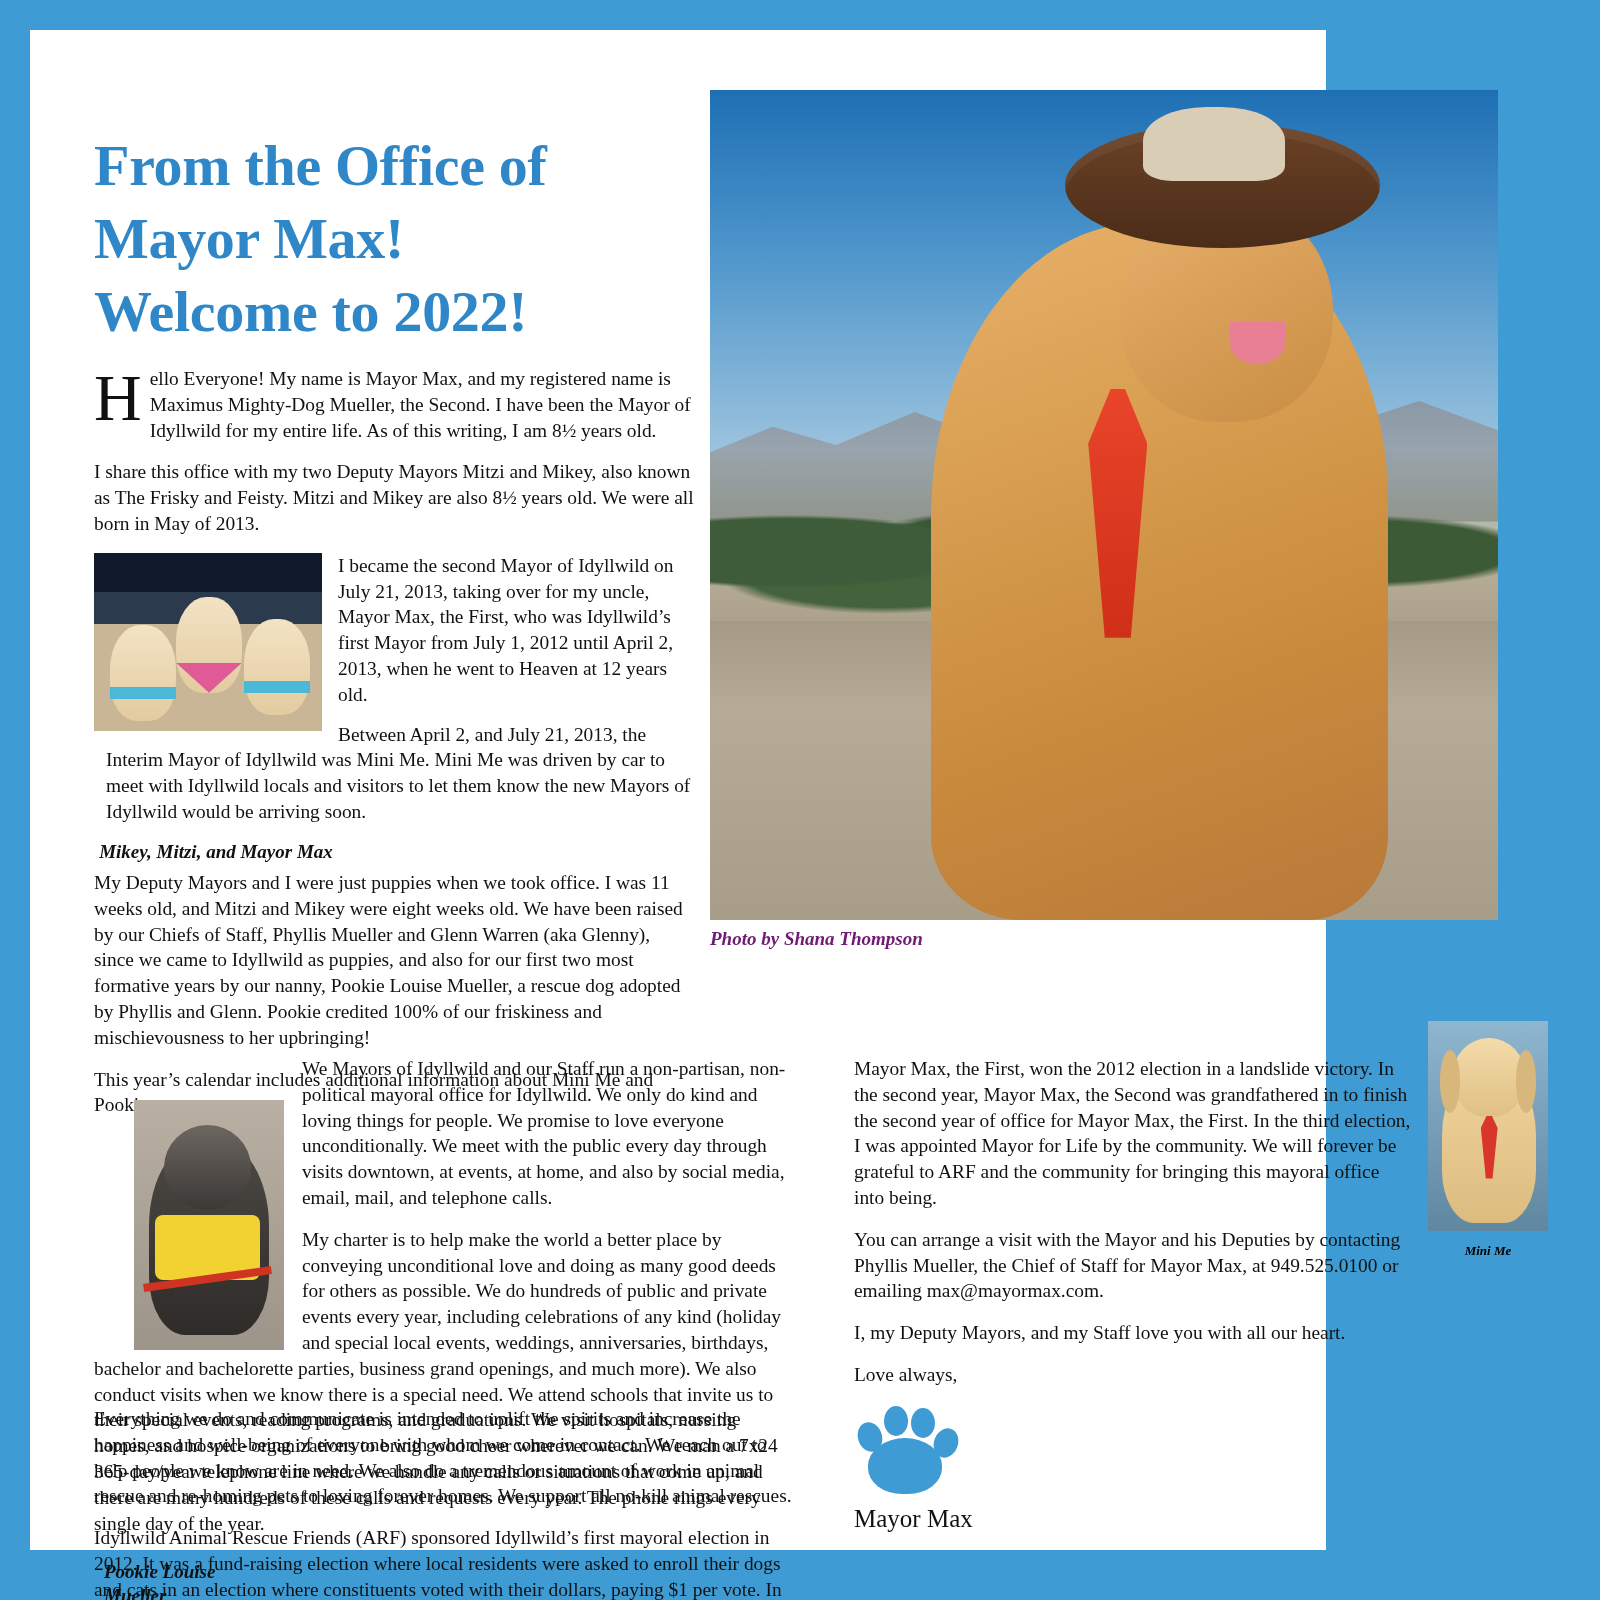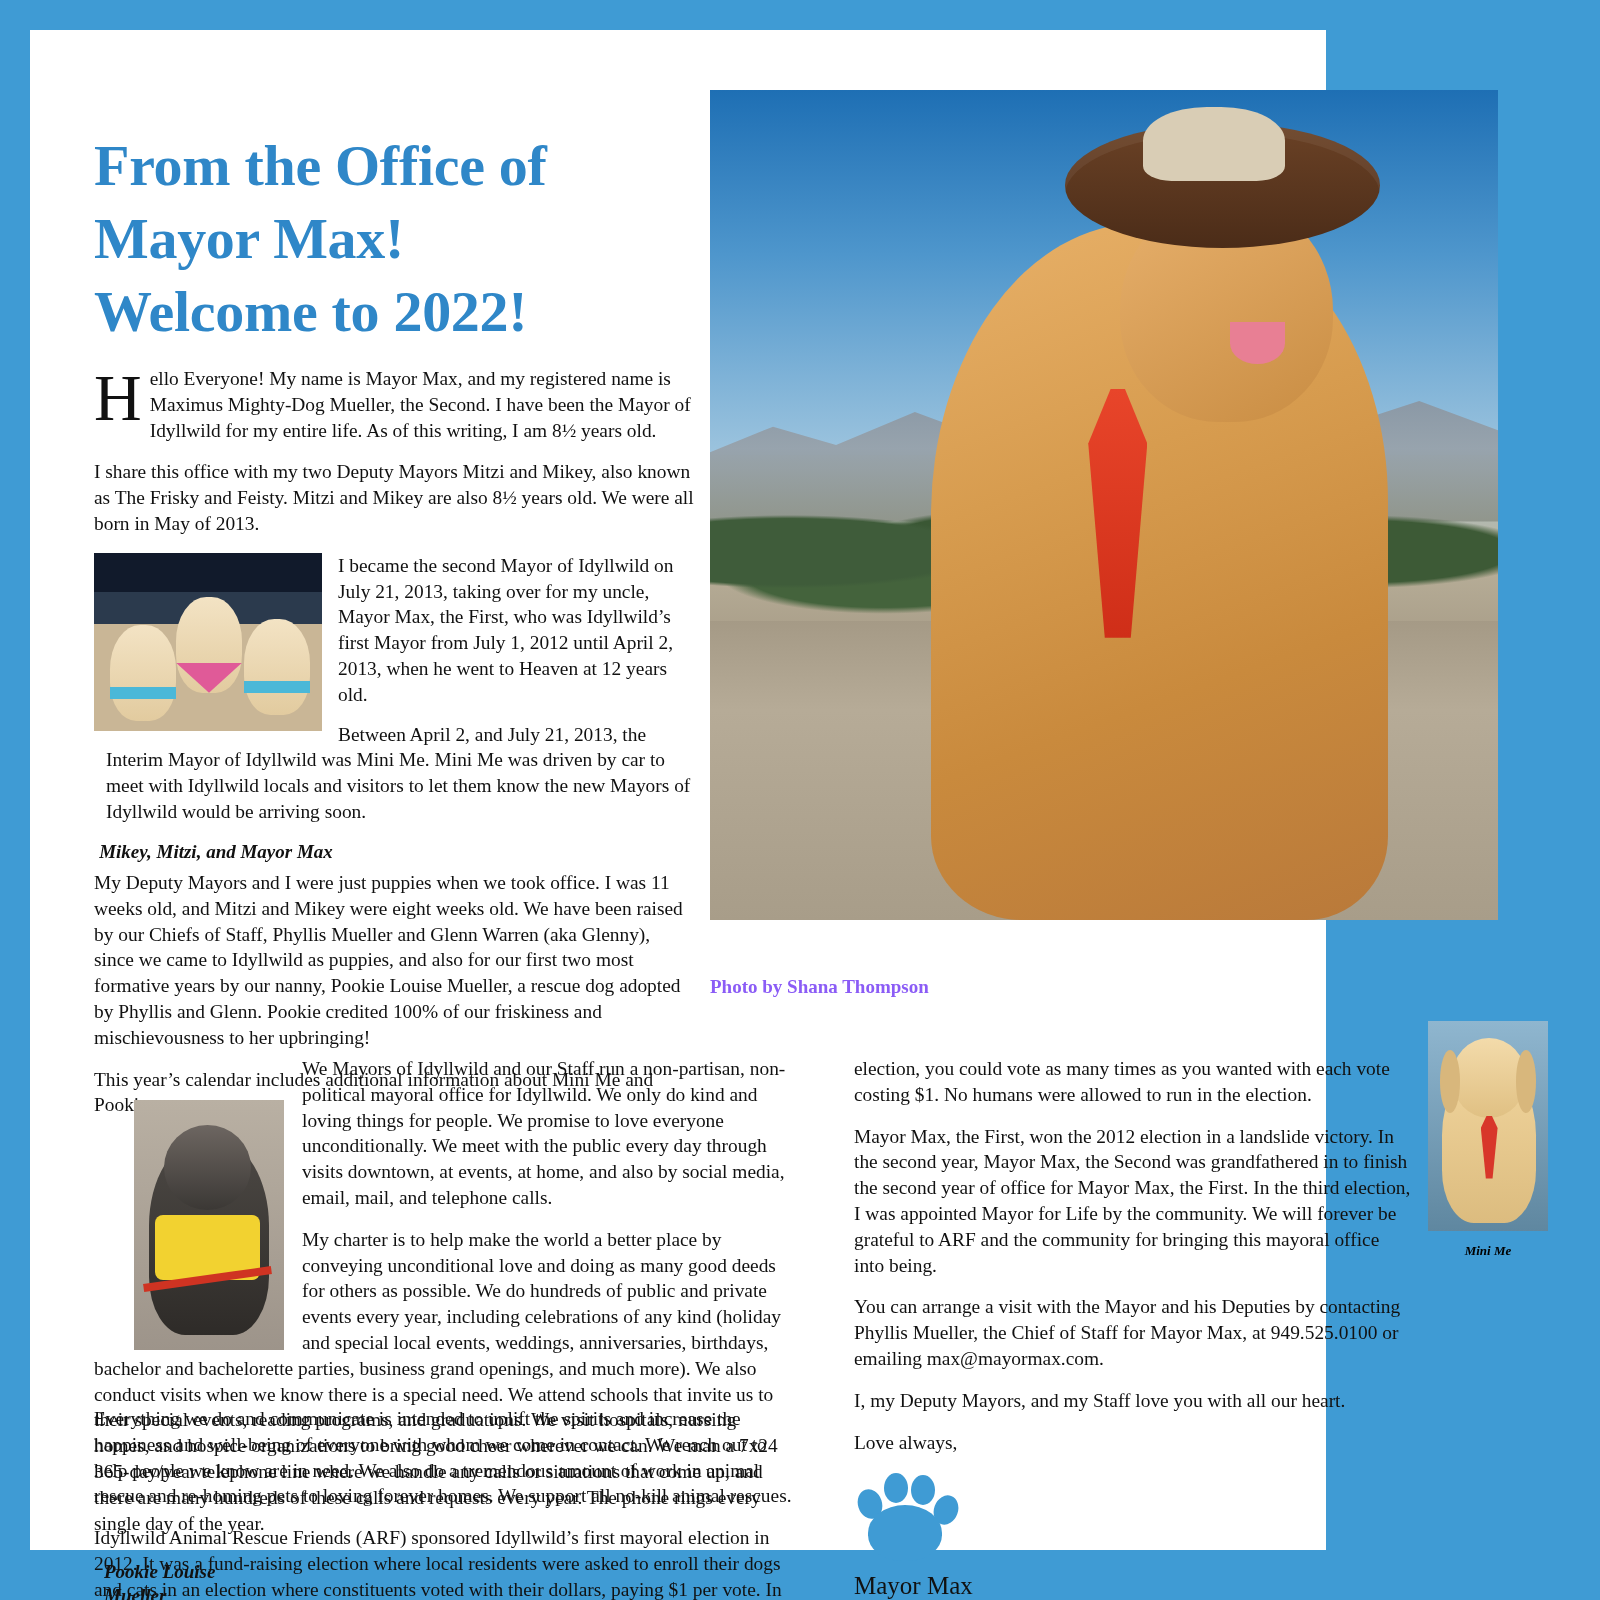--- a/index.html
+++ b/index.html
@@ -133,24 +133,24 @@
     width: 7%;
     height: 5%;
     border-radius: 0 0 60% 60%;
     background: #e87f94;
   }
 
   .photo-credit {
     position: absolute;
     left: 638px;
     top: 862px;
+    font-style: italic;
     font-weight: bold;
     font-size: 19px;
-    color: #8b5cf6;
-    margin-top: 48px;
+    color: #701a75;
   }
 
   
   .col-left {
     position: absolute;
     left: 22px;
     top: 300px;
     width: 600px;
     font-size: 19.4px;
     line-height: 1.33;
@@ -414,21 +414,20 @@
         </div>
         <p>We Mayors of Idyllwild and our Staff run a non-partisan, non-political mayoral office for Idyllwild. We only do kind and loving things for people. We promise to love everyone unconditionally. We meet with the public every day through visits downtown, at events, at home, and also by social media, email, mail, and telephone calls.</p>
         <p>My charter is to help make the world a better place by conveying unconditional love and doing as many good deeds for others as possible. We do hundreds of public and private events every year, including celebrations of any kind (holiday and special local events, weddings, anniversaries, birthdays, bachelor and bachelorette parties, business grand openings, and much more). We also conduct visits when we know there is a special need. We attend schools that invite us to their special events, reading programs, and graduations. We visit hospitals, nursing homes, and hospice organizations to bring good cheer wherever we can. We man a 7x24 365-day/year telephone line where we handle any calls or situations that come up, and there are many hundreds of these calls and requests every year. The phone rings every single day of the year.</p>
         <div class="pookie-caption">
           <span>Pookie Louise</span><br>
           <span>Mueller</span>
         </div>
       </div>
 
       <div class="lower-col rcol">
-        <p>election, you could vote as many times as you wanted with each vote costing $1. No humans were allowed to run in the election.</p>
         <p>Mayor Max, the First, won the 2012 election in a landslide victory. In the second year, Mayor Max, the Second was grandfathered in to finish the second year of office for Mayor Max, the First. In the third election, I was appointed Mayor for Life by the community. We will forever be grateful to ARF and the community for bringing this mayoral office into being.</p>
         <p>You can arrange a visit with the Mayor and his Deputies by contacting Phyllis Mueller, the Chief of Staff for Mayor Max, at 949.525.0100 or emailing max@mayormax.com.</p>
         <p>I, my Deputy Mayors, and my Staff love you with all our heart.</p>
         <p>Love always,</p>
         <div class="pawprint">
           <div class="paw-toe t1"></div>
           <div class="paw-toe t2"></div>
           <div class="paw-toe t3"></div>
           <div class="paw-toe t4"></div>
           <div class="paw-pad"></div>

